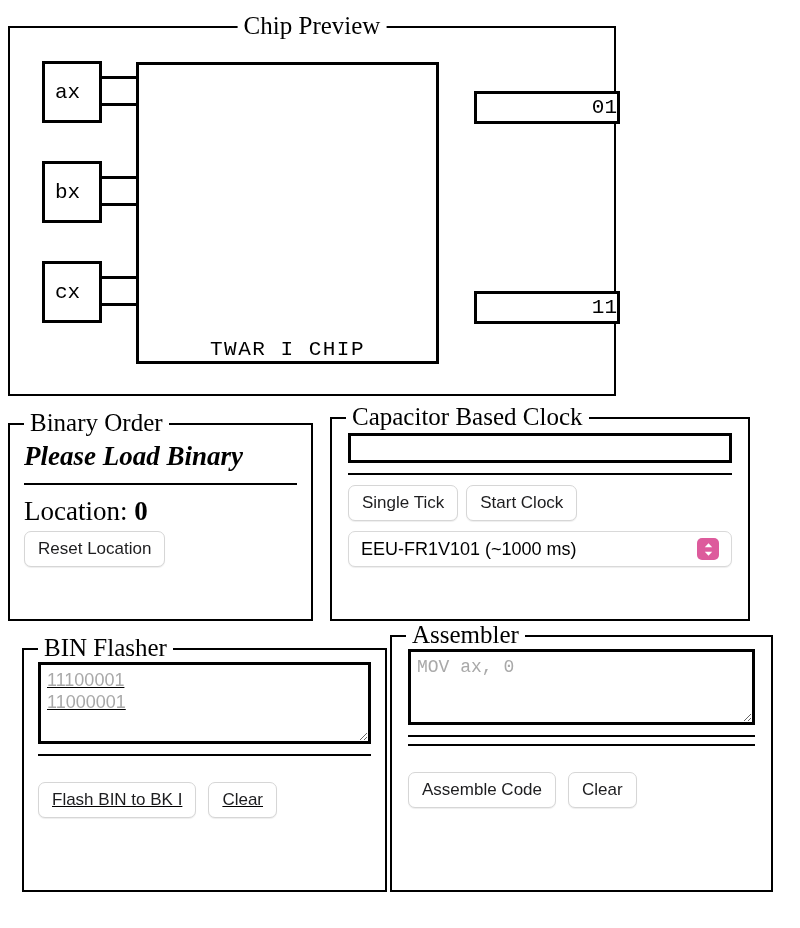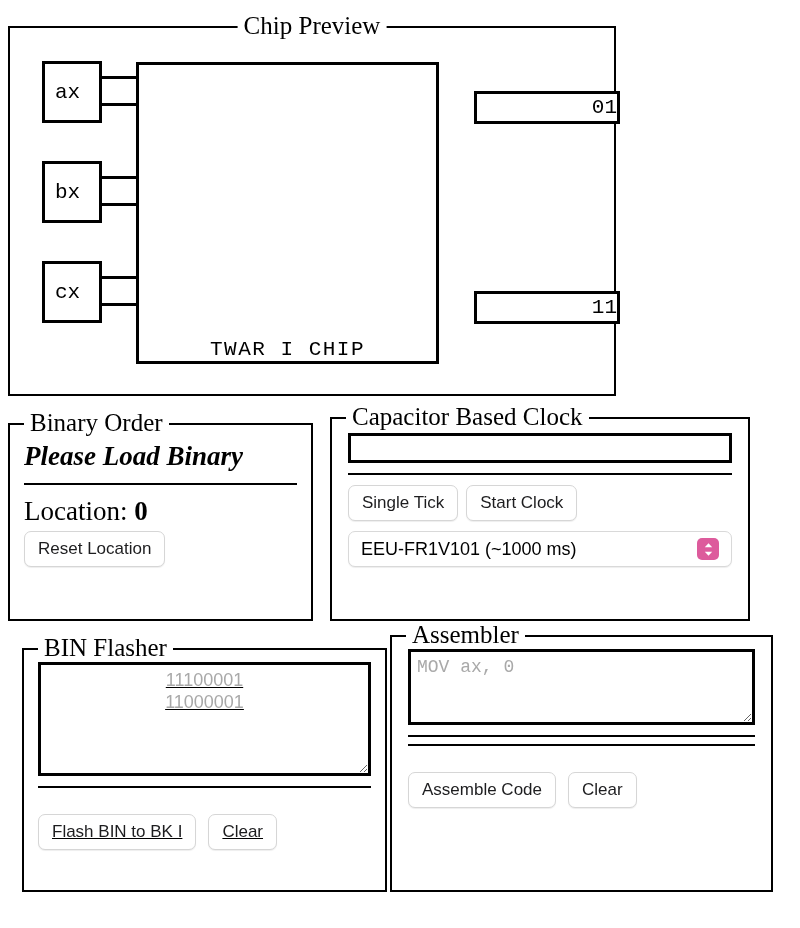--- a/index.html
+++ b/index.html
@@ -215,21 +215,21 @@
     background: #ffffff;
     font-family: "Liberation Sans", "DejaVu Sans", sans-serif;
     font-size: 18px;
     line-height: 22px;
     padding: 4px 6px;
     color: #000000;
     resize: vertical;
     outline: none;
   }
   .code-area::placeholder { color: #a9a9a9; opacity: 1; }
-  #bin-textarea { height: 114px; text-align: center; }
+  #bin-textarea { height: 82px; }
   #asm-textarea { height: 76px; font-family: Liberation Mono, monospace; }
 
   .btnrow { margin-top: 26px; display: flex; gap: 12px; }
   .rule-tight { margin: 10px 0 0 0; }
   .rule-tight2 { margin: 7px 0 0 0; }
 </style>
 </head>
 <body>
 
 <div class="fs" id="chip-preview">

